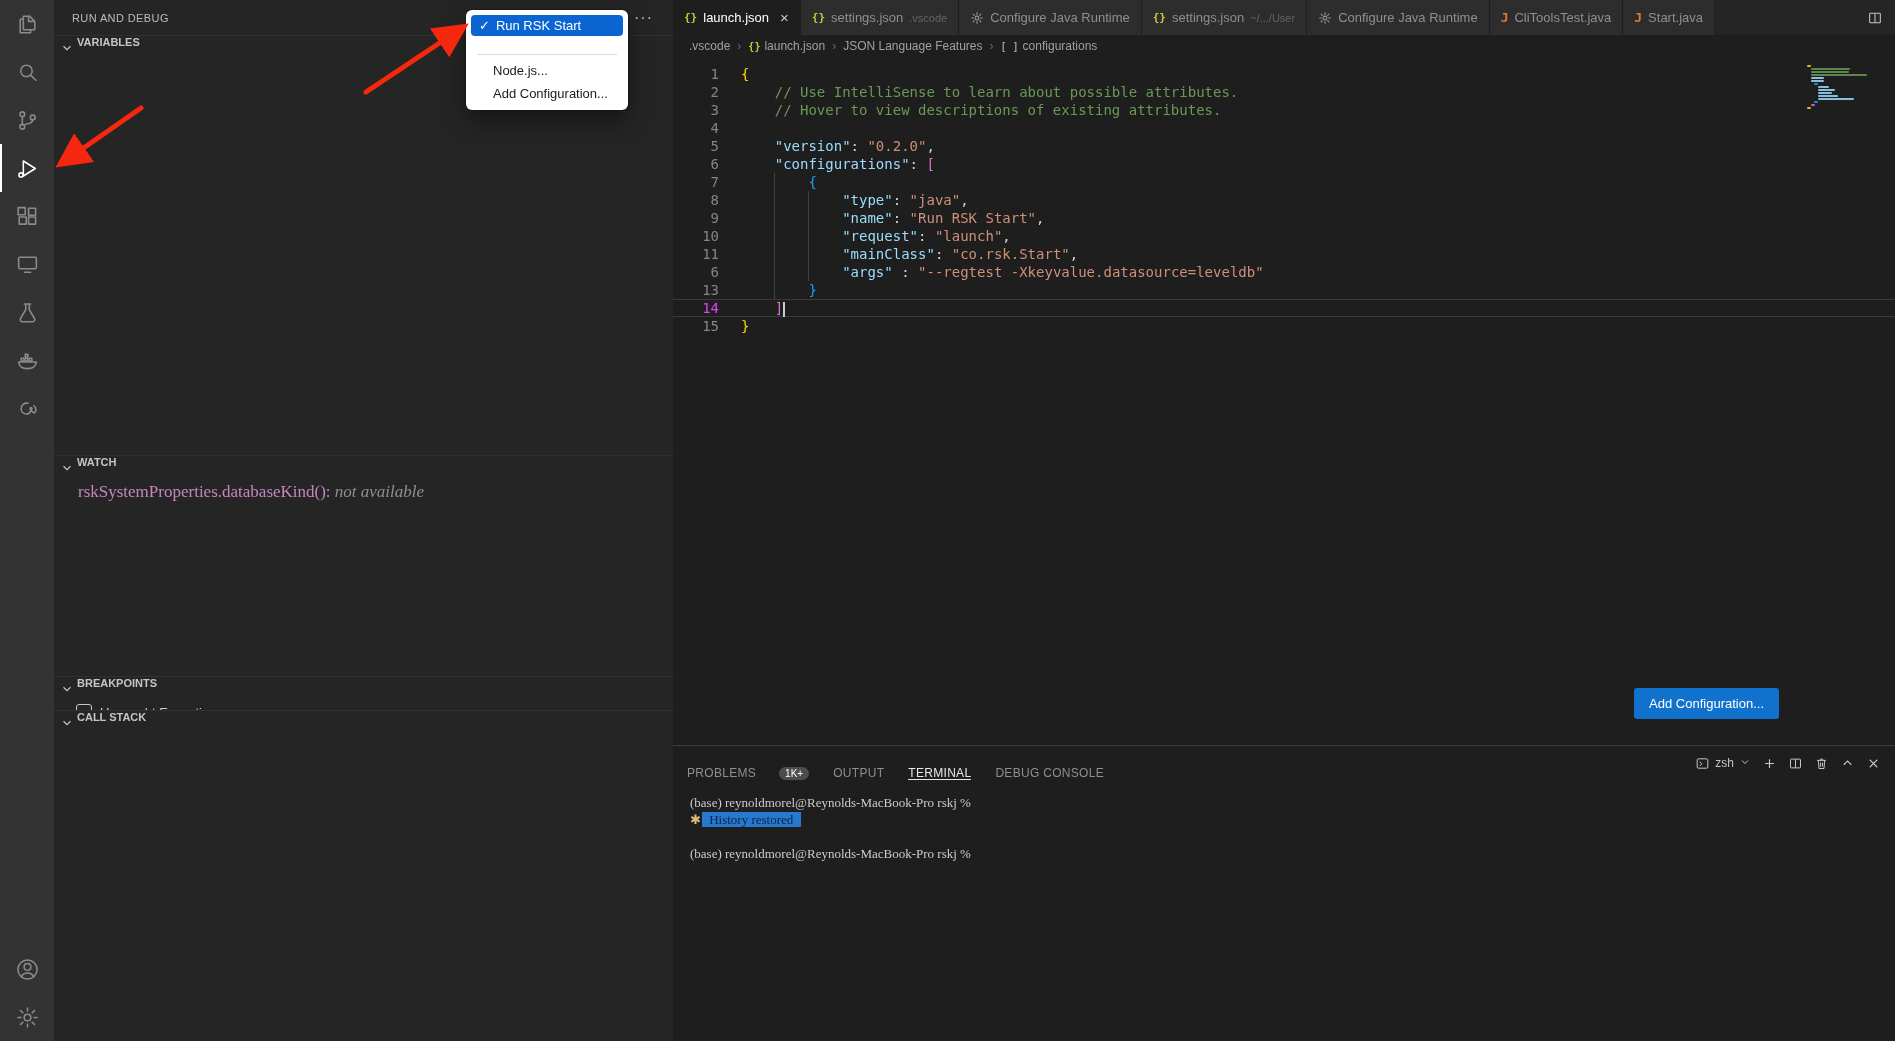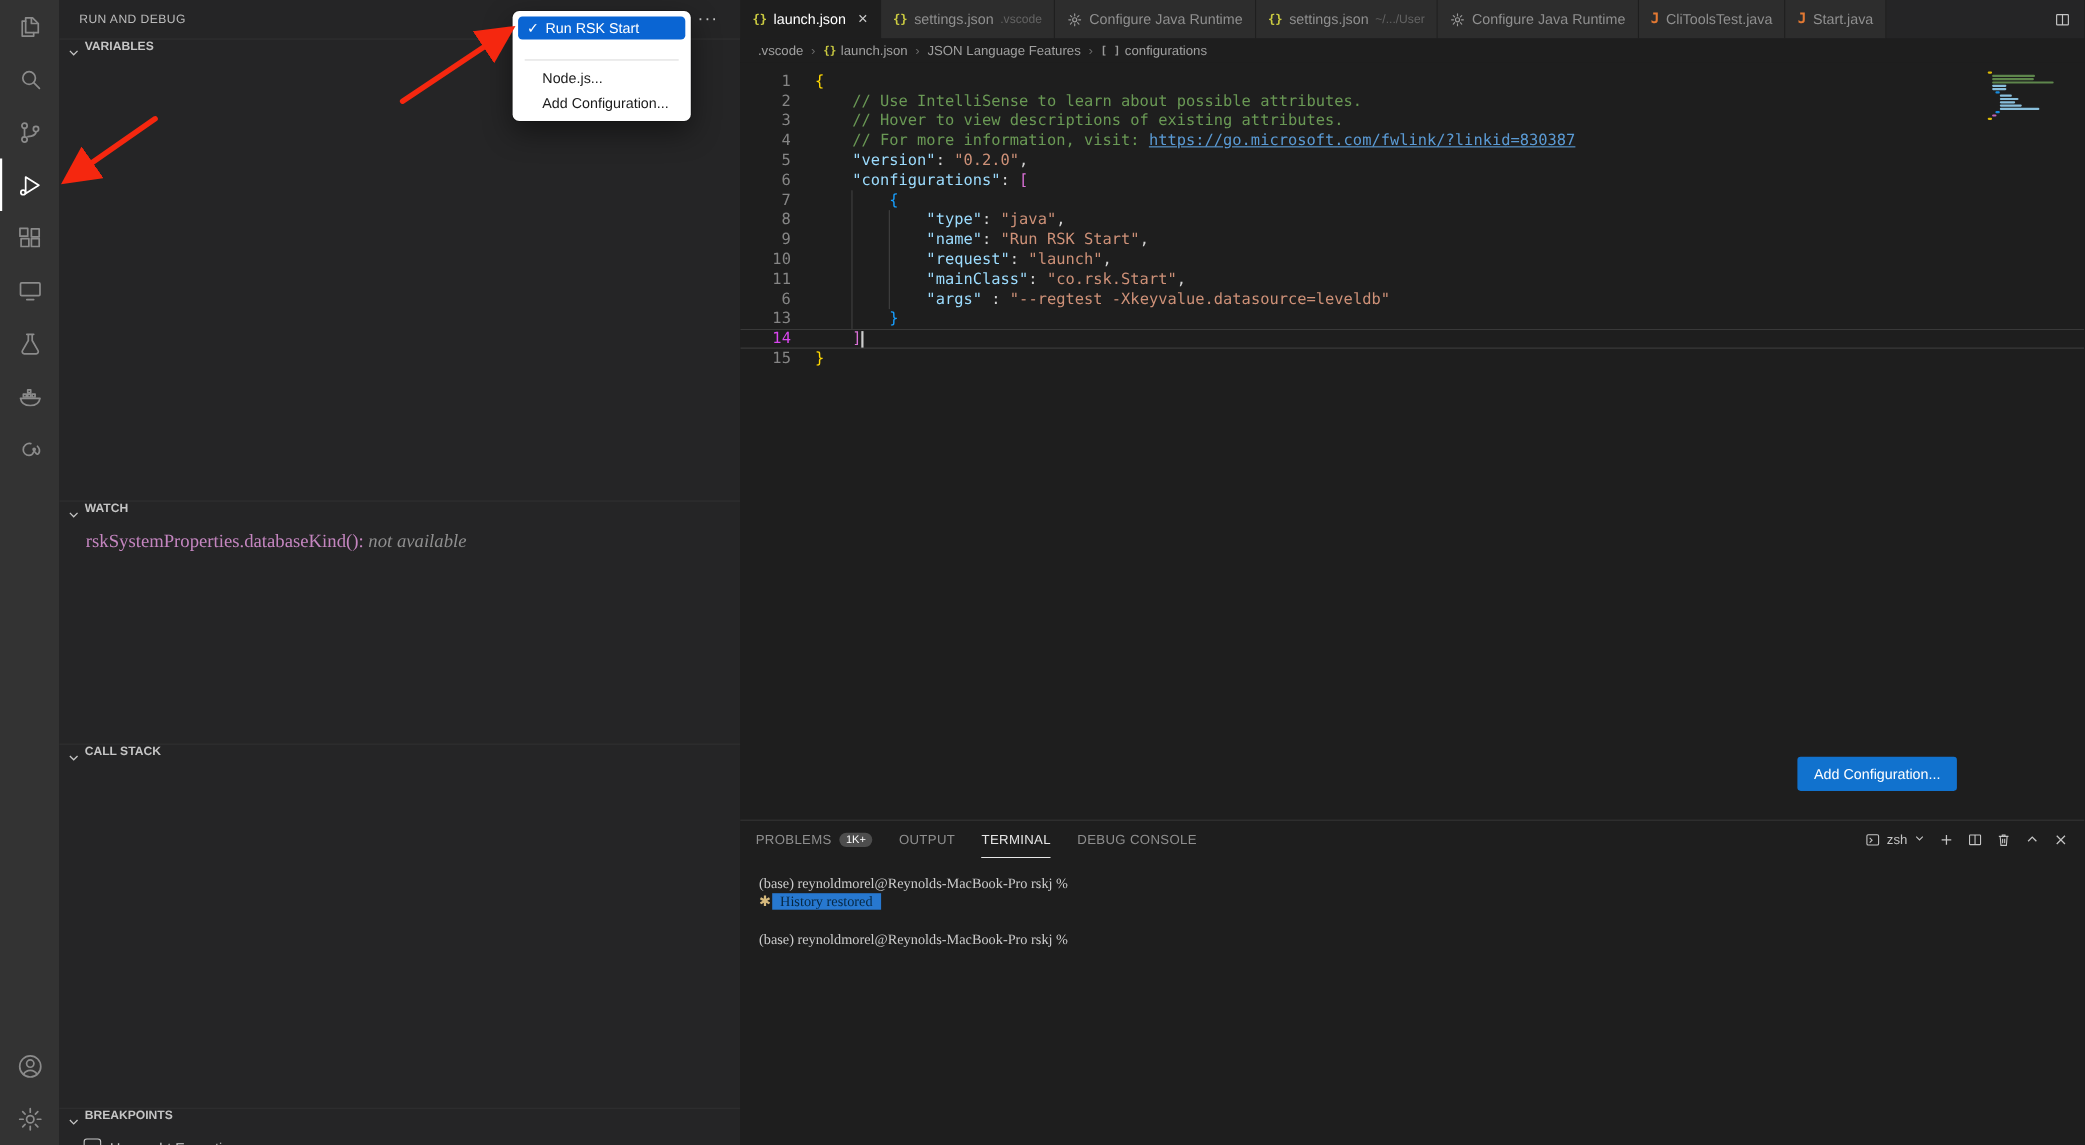--- a/index.html
+++ b/index.html
@@ -69,21 +69,21 @@
   .guide{position:absolute;width:1px;background:#404040}
   .minimap{position:absolute;top:8px;right:18px;width:70px;display:flex;flex-direction:column;gap:1px}
   .mm-bar{height:2px;border-radius:1px;opacity:.85}
   .add-config{position:absolute;right:116px;bottom:26px;background:#1172ce;color:#ffffff;border:none;
               padding:8px 15px;font-size:13px;border-radius:3px;font-family:"Liberation Sans",sans-serif;cursor:pointer}
 
   
   .panel{height:295px;border-top:1px solid #3a3a3a;display:flex;flex-direction:column;background:#1e1e1e;flex-shrink:0}
   .panel-head{height:34px;display:flex;align-items:center;justify-content:space-between;padding:0 14px;flex-shrink:0}
   .ptabs{display:flex;gap:24px;align-items:center;height:100%}
-  .ptab{font-size:12px;letter-spacing:.3px;color:#8f8f8f;height:100%;display:flex;align-items:center;gap:7px;cursor:pointer}
+  .ptab{font-size:12px;letter-spacing:.3px;color:#8f8f8f;height:100%;display:flex;align-items:flex-end;gap:23px;cursor:pointer}
   .ptab.active{color:#e7e7e7;box-shadow:inset 0 -1px 0 #e7e7e7}
   .badge{background:#4d4d4d;color:#ffffff;font-size:10px;padding:1px 6px;border-radius:10px;letter-spacing:0}
   .panel-actions{display:flex;align-items:center;gap:11px;color:#c5c5c5;font-size:12px}
   .term-profile{display:flex;align-items:flex-start;gap:5px;cursor:pointer}
   .pa-icon{display:flex;align-items:center;cursor:pointer}
   .terminal{padding:14px 0 0 17px;font-family:Liberation Serif, serif;font-size:13px;line-height:17px;color:#cccccc}
   .t-line{min-height:17px;white-space:pre}
   .t-star{color:#d7ba7d;margin-right:1px}
   .t-restored{background:#2778d0;color:#062742;padding:0 4px}
 
@@ -220,45 +220,45 @@
         <span>WATCH</span>
       </div>
       <div class="sec-body">
         <div class="watch-row">
           <span class="watch-expr">rskSystemProperties.databaseKind():</span>
           <span class="watch-val"> <span>not available</span></span>
         </div>
       </div>
     </div>
 
-    <div class="section sec-callstack">
-      <div class="sec-head">
-        <span class="pa-icon">
-            <svg viewBox="0 0 24 24" width="14" height="14" fill="none" stroke="currentColor" stroke-width="2">
-              <path d="M6 9l6 6 6-6"></path>
-            </svg>
-          </span>
-        <span>CALL STACK</span>
-      </div>
-      <div class="sec-body"></div>
-    </div>
-
     <div class="section sec-breakpoints">
       <div class="sec-head">
         <span class="pa-icon">
             <svg viewBox="0 0 24 24" width="14" height="14" fill="none" stroke="currentColor" stroke-width="2">
               <path d="M6 9l6 6 6-6"></path>
             </svg>
           </span>
         <span>BREAKPOINTS</span>
       </div>
       <div class="bp-row">
         <span class="checkbox"></span>
         <span>Uncaught Exceptions</span>
       </div>
+    </div>
+
+    <div class="section sec-callstack">
+      <div class="sec-head">
+        <span class="pa-icon">
+            <svg viewBox="0 0 24 24" width="14" height="14" fill="none" stroke="currentColor" stroke-width="2">
+              <path d="M6 9l6 6 6-6"></path>
+            </svg>
+          </span>
+        <span>CALL STACK</span>
+      </div>
+      <div class="sec-body"></div>
     </div>
   </div>
 
   <div class="main">
     <div class="tabbar">
       <div class="tabs" id="tabs">
           <div class="tab active">
             <span class="tab-icon json">{}</span>
             <span class="tab-label">launch.json</span>
             <span class="tab-close">×</span>
@@ -328,21 +328,21 @@
           <span class="bc-ic array">[ ]</span>
           <span>configurations</span>
         </span>
       </div>
 
     <div class="editor">
       <div class="code" id="code-lines">
           <div class="code-line"><span class="ln">1</span><span class="lc"><span class="tk-b1">{</span></span></div>
           <div class="code-line"><span class="ln">2</span><span class="lc"><span class="tk-comment">    // Use IntelliSense to learn about possible attributes.</span></span></div>
           <div class="code-line"><span class="ln">3</span><span class="lc"><span class="tk-comment">    // Hover to view descriptions of existing attributes.</span></span></div>
-          <div class="code-line"><span class="ln">4</span><span class="lc"><span class="tk-comment">    // For more information, visit: </span><span class="tk-link">https://go.microsoft.com/fwlink/?linkid=830387</span></span></div>
+          <div class="code-line"><span class="ln">4</span></div>
           <div class="code-line"><span class="ln">5</span><span class="lc"><span class="tk-plain">    </span><span class="tk-key">"version"</span><span class="tk-plain">: </span><span class="tk-string">"0.2.0"</span><span class="tk-plain">,</span></span></div>
           <div class="code-line"><span class="ln">6</span><span class="lc"><span class="tk-plain">    </span><span class="tk-key">"configurations"</span><span class="tk-plain">: </span><span class="tk-b2">[</span></span></div>
           <div class="code-line"><span class="ln">7</span><span class="lc"><span class="tk-plain">        </span><span class="tk-b3">{</span></span></div>
           <div class="code-line"><span class="ln">8</span><span class="lc"><span class="tk-plain">            </span><span class="tk-key">"type"</span><span class="tk-plain">: </span><span class="tk-string">"java"</span><span class="tk-plain">,</span></span></div>
           <div class="code-line"><span class="ln">9</span><span class="lc"><span class="tk-plain">            </span><span class="tk-key">"name"</span><span class="tk-plain">: </span><span class="tk-string">"Run RSK Start"</span><span class="tk-plain">,</span></span></div>
           <div class="code-line"><span class="ln">10</span><span class="lc"><span class="tk-plain">            </span><span class="tk-key">"request"</span><span class="tk-plain">: </span><span class="tk-string">"launch"</span><span class="tk-plain">,</span></span></div>
           <div class="code-line"><span class="ln">11</span><span class="lc"><span class="tk-plain">            </span><span class="tk-key">"mainClass"</span><span class="tk-plain">: </span><span class="tk-string">"co.rsk.Start"</span><span class="tk-plain">,</span></span></div>
           <div class="code-line"><span class="ln">6</span><span class="lc"><span class="tk-plain">            </span><span class="tk-key">"args"</span><span class="tk-plain"> : </span><span class="tk-string">"--regtest -Xkeyvalue.datasource=leveldb"</span></span></div>
           <div class="code-line"><span class="ln">13</span><span class="lc"><span class="tk-plain">        </span><span class="tk-b3">}</span></span></div>
           <div class="code-line current"><span class="ln">14</span><span class="lc"><span class="tk-plain">    </span><span class="tk-b2">]</span><span class="cursor"></span></span></div>

